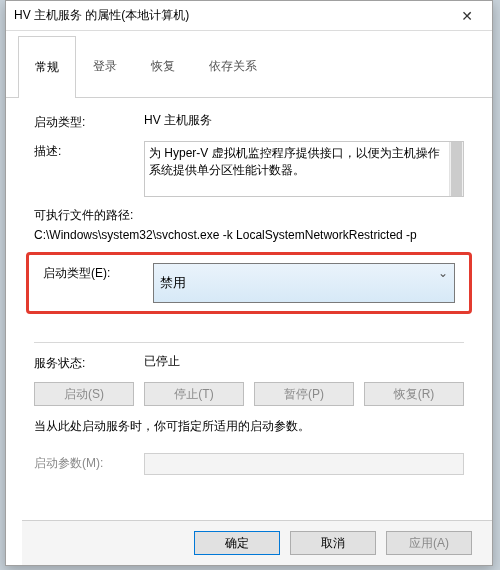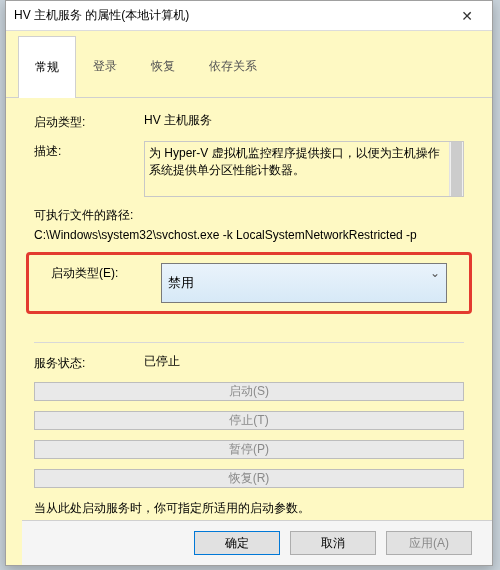--- a/index.html
+++ b/index.html
@@ -1,36 +1,36 @@
 <!DOCTYPE html>
 <html><head>
 <meta charset="utf-8">
 <style>
   * { box-sizing: border-box; font-family: "Microsoft YaHei", "Segoe UI", sans-serif; }
   body { margin: 0; background: #c9d3db; width: 500px; height: 570px; overflow: hidden; }
-  .dialog { position: absolute; left: 5px; top: 0; width: 488px; height: 566px; background: #fef9c3; border: 1px solid #a0a0a0; box-shadow: 0 4px 12px rgba(0,0,0,0.25); }
+  .dialog { position: absolute; left: 5px; top: 0; width: 488px; height: 566px; background: #ffffff; border: 1px solid #a0a0a0; box-shadow: 0 4px 12px rgba(0,0,0,0.25); }
   .titlebar { height: 30px; display: flex; align-items: center; padding: 0 4px 0 8px; border-bottom: 1px solid #dcdcdc; background: #fff; }
   .titlebar-text { font-size: 12px; color: #000; flex: 1; }
   .close-btn { width: 42px; height: 28px; display:flex; align-items:center; justify-content:center; font-size: 14px; color:#333; }
   .tabstrip { display:flex; padding: 4px 12px 0 12px; border-bottom: 1px solid #d0d0d0; }
   .tab { padding: 22px 16px; font-size: 12px; color:#555; border: 1px solid transparent; border-bottom:none; }
   .tab.active { background:#fff; border-color:#d0d0d0; color:#000; border-top:1px solid #d0d0d0; position:relative; top:1px; }
   .content { padding: 14px 28px 0 28px; font-size: 12px; color:#000; }
   .row { display:flex; align-items:flex-start; margin-bottom: 10px; }
   .lbl { width: 110px; padding-top: 2px; }
   .selected-text { background:#0078d7; color:#fff; padding: 1px 4px; display:inline-block; }
   .desc-box { flex:1; height: 56px; border:1px solid #c8c8c8; padding: 3px 14px 3px 4px; font-size: 12px; line-height:1.4; position:relative; overflow:hidden; }
   .desc-scroll { position:absolute; right:0; top:0; bottom:0; width:14px; background:#f0f0f0; border-left:1px solid #e2e2e2; }
   .desc-thumb { position:absolute; left:1px; right:1px; top:0; height:100%; background:#cccccc; }
   .path { margin-top: 10px; margin-bottom: 6px; }
-  .highlight-box { border:3px solid #e33b2f; border-radius:4px; padding: 8px 22px; margin: 10px -8px 4px -8px; }
+  .highlight-box { border:3px solid #e33b2f; border-radius:4px; padding: 8px 14px; margin: 10px -8px 4px -8px; }
   .select { flex:1; height:40px; border:1px solid #7a7a7a; background: linear-gradient(#eaf3fb,#d7e9f7); display:flex; align-items:center; padding:0 6px; font-size:13px; position:relative; }
   .select::after { content:"⌄"; position:absolute; right:6px; top:2px; color:#555; font-size:12px; }
   .hr { border:none; border-top:1px solid #d8d8d8; margin: 14px 0 10px 0; }
-  .btnrow { display:flex; gap:10px; margin: 8px 0 12px 0; flex-direction: column; }
+  .btnrow { display:flex; gap:10px; margin: 8px 0 12px 0; }
   .btn { flex:1; height:24px; border:1px solid #bdbdbd; background:#e9e9e9; color:#8a8a8a; font-size:12px; display:flex; align-items:center; justify-content:center; }
   .param-input { flex:1; height:22px; border:1px solid #d0d0d0; background:#f4f4f4; }
   .footer { position:absolute; bottom:0; left:16px; right:0; padding: 10px 20px; display:flex; justify-content:flex-end; gap:10px; border-top:1px solid #d0d0d0; background:#f5f5f5; }
   .fbtn { width:86px; height:24px; border:1px solid #adadad; background:#e1e1e1; font-size:12px; display:flex; align-items:center; justify-content:center; }
   .fbtn.default { background:#e1e1e1; border-color:#0078d7; }
   .fbtn.disabled { color:#8a8a8a; }
 </style>
 </head>
 <body>
 

